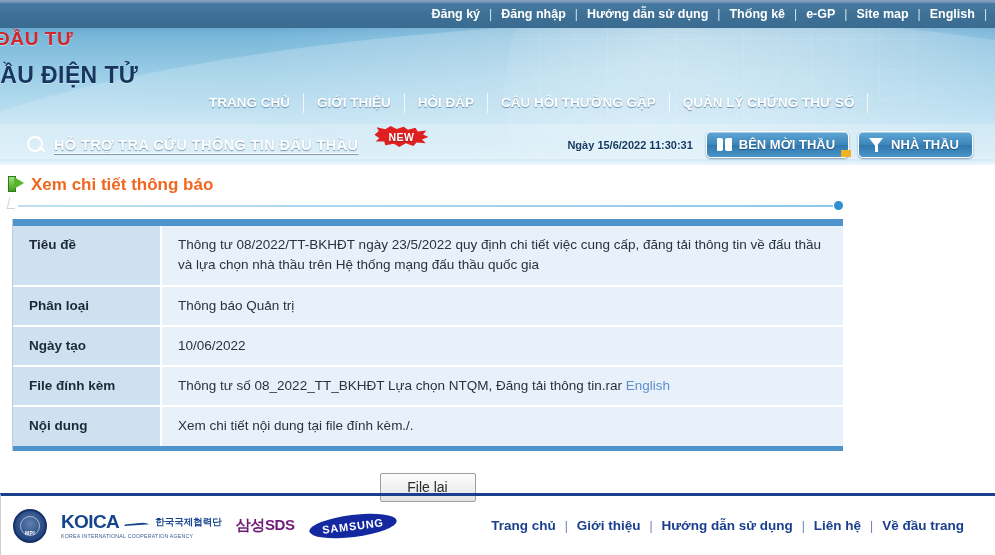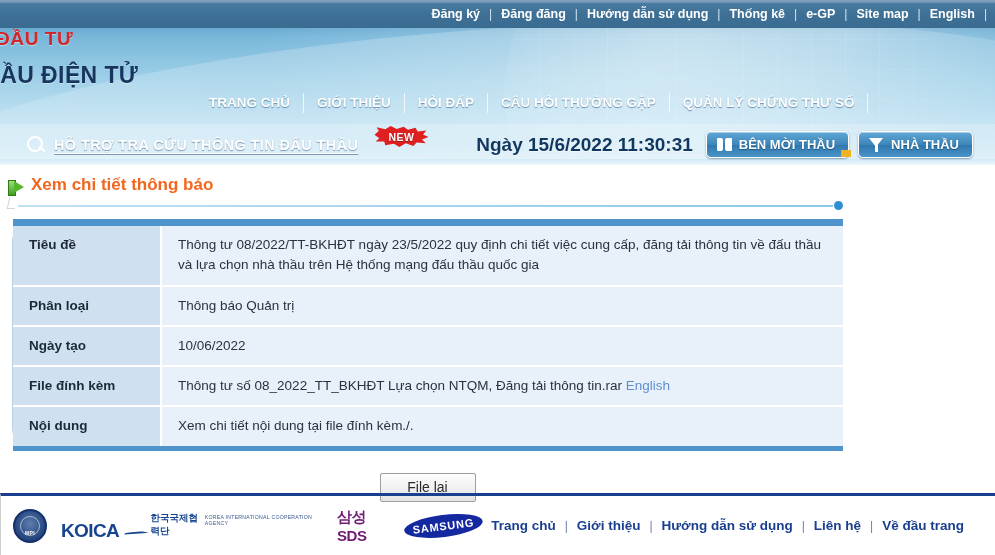--- a/index.html
+++ b/index.html
@@ -133,21 +133,21 @@
                        62% 18%, 76% 8%, 80% 26%, 96% 22%, 90% 40%, 100% 52%,
                        88% 64%, 95% 82%, 78% 78%, 72% 95%, 58% 82%, 46% 100%,
                        36% 84%, 20% 92%, 18% 74%, 2% 74%, 9% 58%);
     text-shadow: 0 1px 1px rgba(0,0,0,.35);
   }
   .support-right {
     margin-left: auto; display: flex; align-items: center; gap: 9px;
     margin-right: 22px; position: relative; z-index: 2;
   }
   .datetime {
-    color:#10375f; font-size: 19px; font-weight: bold; white-space: nowrap;
+    color:#10375f; font-size: 11px; font-weight: bold; white-space: nowrap;
     margin-right: 4px;
     text-shadow: 0 1px 0 rgba(255,255,255,.5);
   }
   .hbtn {
     display: flex; align-items: center; gap: 7px;
     height: 27px; padding: 0 13px 0 10px;
     border-radius: 5px;
     background: linear-gradient(180deg, #5fa7d6 0%, #3d86ba 50%, #2f76ac 51%, #4a95c8 100%);
     border: 1px solid #ffffff;
     box-shadow: 0 1px 2px rgba(10,50,85,.45), inset 0 1px 0 rgba(255,255,255,.45);
@@ -178,21 +178,21 @@
   }
   .yellow-tab {
     position:absolute; right: 4px; top: 150px; width: 10px; height: 7px;
     background:#f0b323; z-index:6;
   }
 
   
   .title-row {
     position: relative;
     margin: 10px 0 0 8px;
-    display: flex; align-items: flex-end; gap: 6px;
+    display: flex; align-items: flex-start; gap: 6px;
   }
   .arrow-icon {
     width: 17px; height: 16px; position: relative; display:inline-block; flex:none;
   }
   .arrow-icon::before {
     content:""; position:absolute; left:0; top:1px; width: 6px; height: 14px;
     background: linear-gradient(180deg,#9fe07a,#3f9f20); border:1px solid #2e7a16;
   }
   .arrow-icon::after {
     content:""; position:absolute; left: 6px; top: 2px; width: 0; height: 0;
@@ -216,21 +216,20 @@
   .title-rule .tick {
     position:absolute; left: 0; top: -4px; width: 8px; height: 12px;
     border-left: 1px solid #c9c9c9; border-bottom: 1px solid #c9c9c9;
     transform: skewX(-12deg); opacity:.8;
   }
 
   
   .detail-wrap {
     margin: 8px 12px 0 12px;
     border-left: 1px solid #b9cfe0;
-    border-radius: 23px;
   }
   .detail-table {
     width: 100%;
     border-collapse: collapse;
     border-top: 7px solid #4f93cd;
     border-bottom: 5px solid #4f93cd;
     font-size: 13.5px;
     color: #22313f;
   }
   .detail-table td {
@@ -281,21 +280,21 @@
     position: relative; flex:none;
   }
   .mpi-seal::after {
     content:""; position:absolute; left:5px; top:5px; right:5px; bottom:5px;
     border: 1px solid rgba(255,255,255,.55); border-radius:50%;
   }
   .mpi-text {
     position:absolute; left:0; right:0; bottom: 5px; text-align:center;
     color:#ffffff; font-size: 5px; font-weight:bold; letter-spacing:.3px;
   }
-  .koica-block { display:flex; flex-direction:row; }
+  .koica-block { display:flex; flex-direction:column; }
   .koica-top { display:flex; align-items:flex-end; gap:5px; }
   .koica-word { color:#16448f; font-size: 19px; font-weight: bold; letter-spacing:-.6px; line-height:1; }
   .koica-swish {
     width: 26px; height: 10px; position:relative; margin-bottom:3px;
   }
   .koica-swish::before {
     content:""; position:absolute; left:0; top:4px; width: 26px; height: 4px;
     background:#16448f; border-radius: 50%/100% 100% 0 0;
     clip-path: polygon(0 60%, 100% 0, 100% 55%, 0 100%);
   }
@@ -322,21 +321,21 @@
 <div id="page">
 
   <div class="header">
     <div class="globe"></div>
     <div class="swoosh"></div>
 
     <div class="topbar">
       <div class="topbar-strip"></div>
       <a href="#">Đăng ký</a>
       <span class="sep">|</span>
-      <a href="#">Đăng đăng</a>
+      <a href="#">Đăng nhập</a>
       <span class="sep">|</span>
       <a href="#">Hướng dẫn sử dụng</a>
       <span class="sep">|</span>
       <a href="#">Thống kê</a>
       <span class="sep">|</span>
       <a href="#">e-GP</a>
       <span class="sep">|</span>
       <a href="#">Site map</a>
       <span class="sep">|</span>
       <a href="#">English</a>

